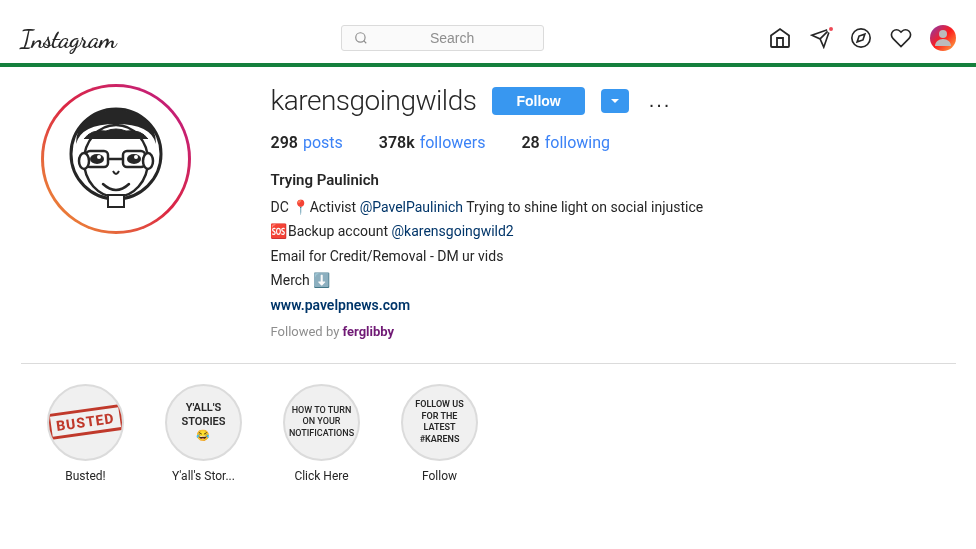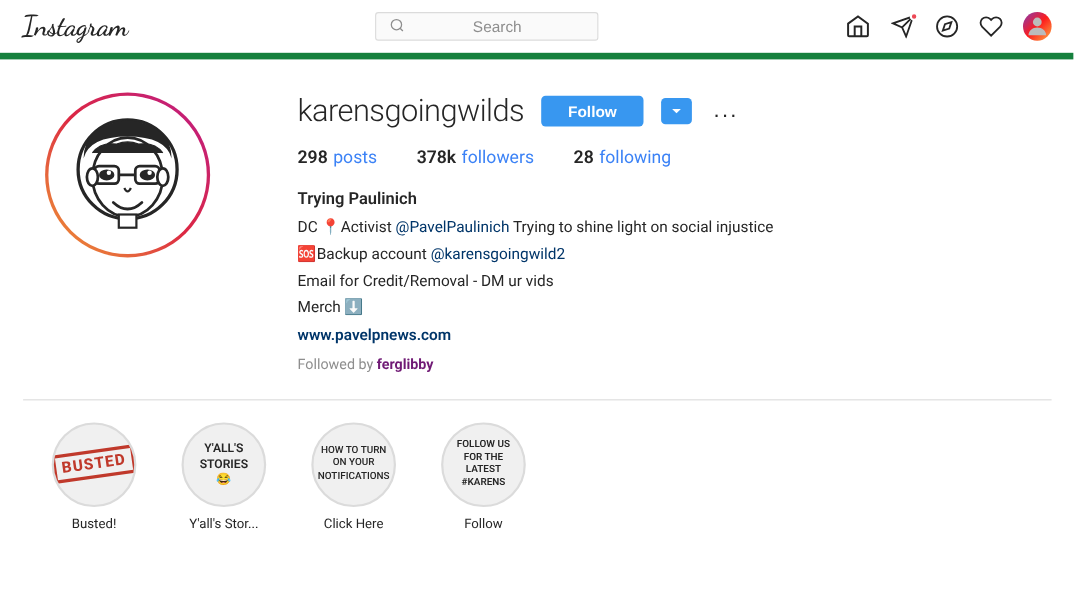--- a/index.html
+++ b/index.html
@@ -1,29 +1,29 @@
 <!DOCTYPE html>
 <html><head>
   <meta charset="utf-8">
   <style>
     * { box-sizing: border-box; margin: 0; padding: 0; }
     body { font-family: -apple-system, BlinkMacSystemFont, 'Segoe UI', Roboto, sans-serif; background: #fff; color: #262626; font-size: 14px; }
 
     
     .header {
       display: flex; align-items: center; justify-content: space-between;
-      padding: 0 20px; height: 54px; border-bottom: 6px solid #15803d;
-      background: #fff; position: sticky; top: 0; z-index: 100;
+      padding: 0 20px; height: 54px; border-bottom: 4px solid #15803d;
+      background: #fff; position: sticky; top: 13px; z-index: 100;
     }
     .header-logo {
       font-family: 'Dancing Script', cursive, Georgia, serif;
       font-size: 26px; font-weight: 600; letter-spacing: -0.5px; color: #262626;
     }
     .header-search {
-      display: flex; align-items: flex-start;
+      display: flex; align-items: center;
       background: #fafafa; border: 1px solid #dbdbdb;
       border-radius: 3px; padding: 4px 12px; width: 203px; gap: 6px;
     }
     .header-search input {
       border: none; background: transparent; outline: none;
       font-size: 14px; color: #262626; width: 100%; text-align: center;
     }
     .header-search input::placeholder { color: #8e8e8e; }
     .search-icon-svg { color: #8e8e8e; flex-shrink: 0; }
     .header-icons { display: flex; align-items: center; gap: 18px; }

